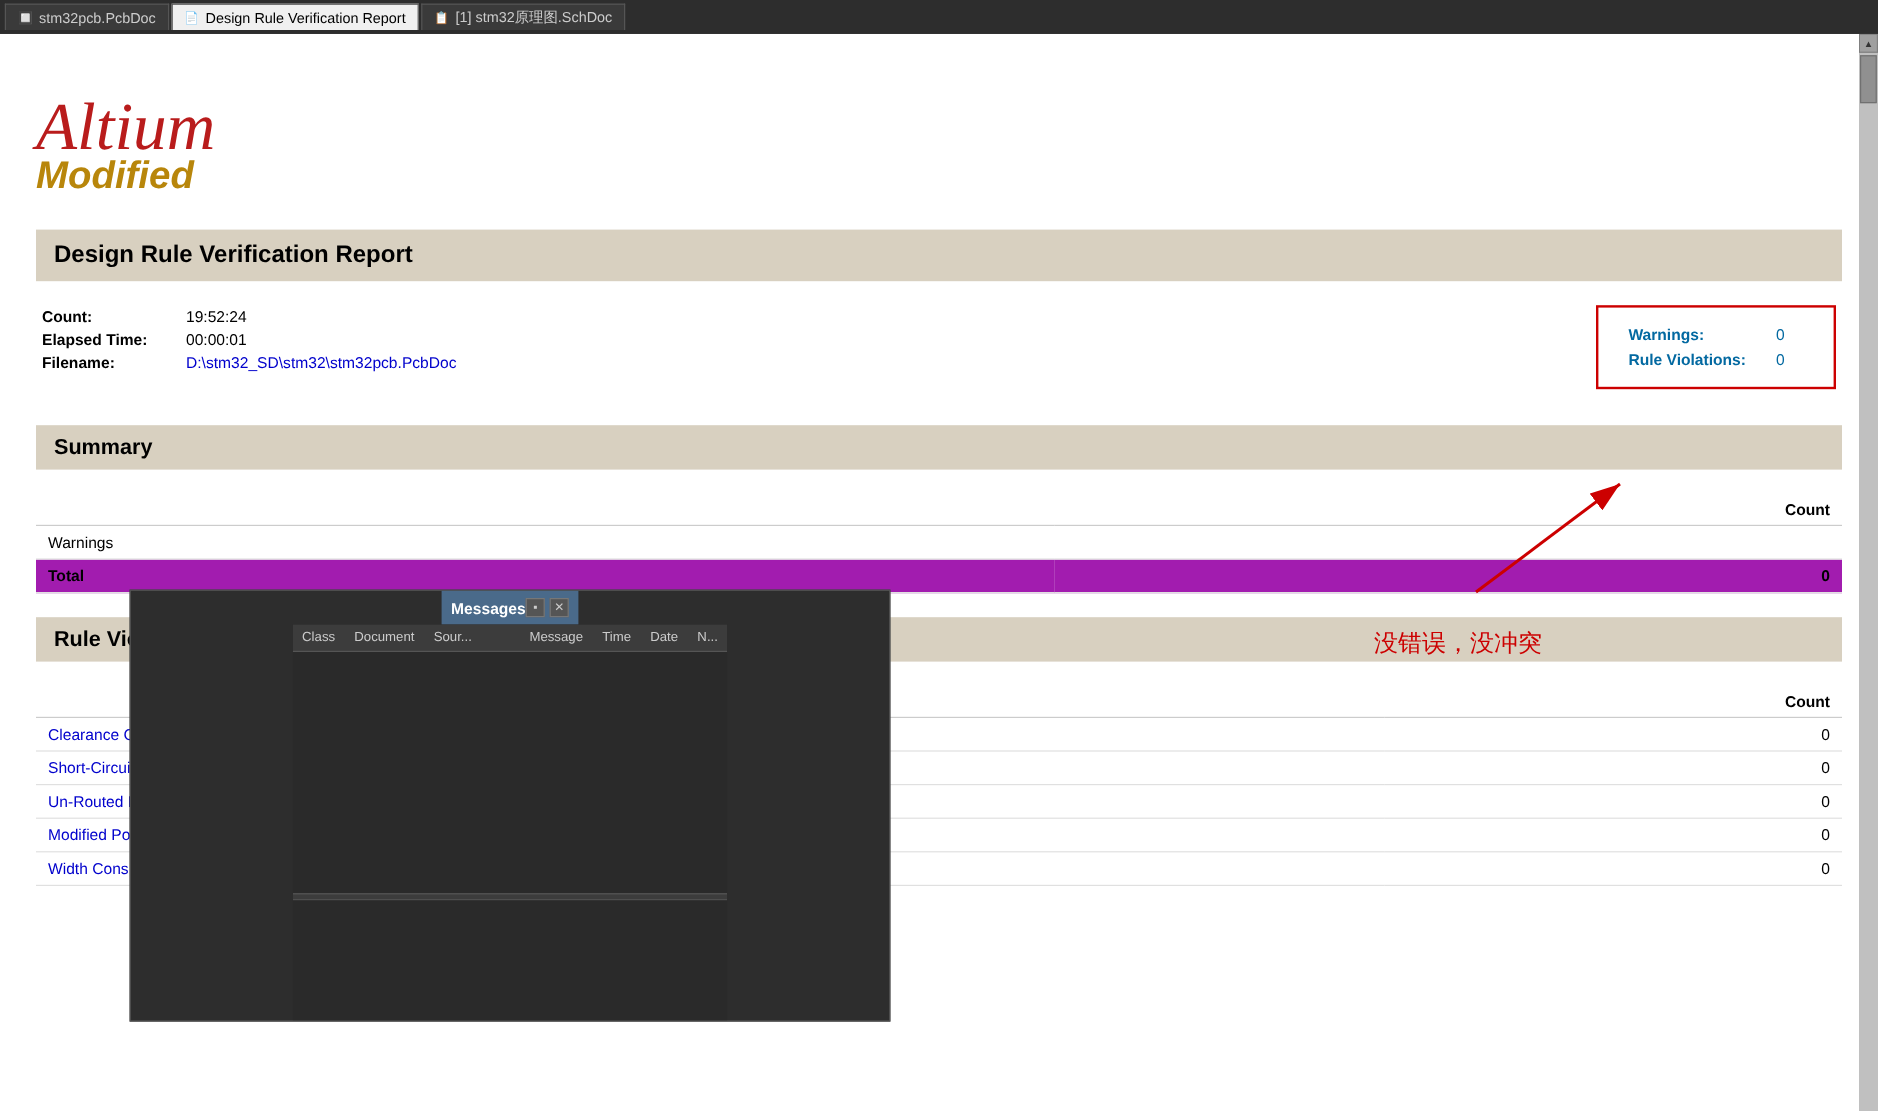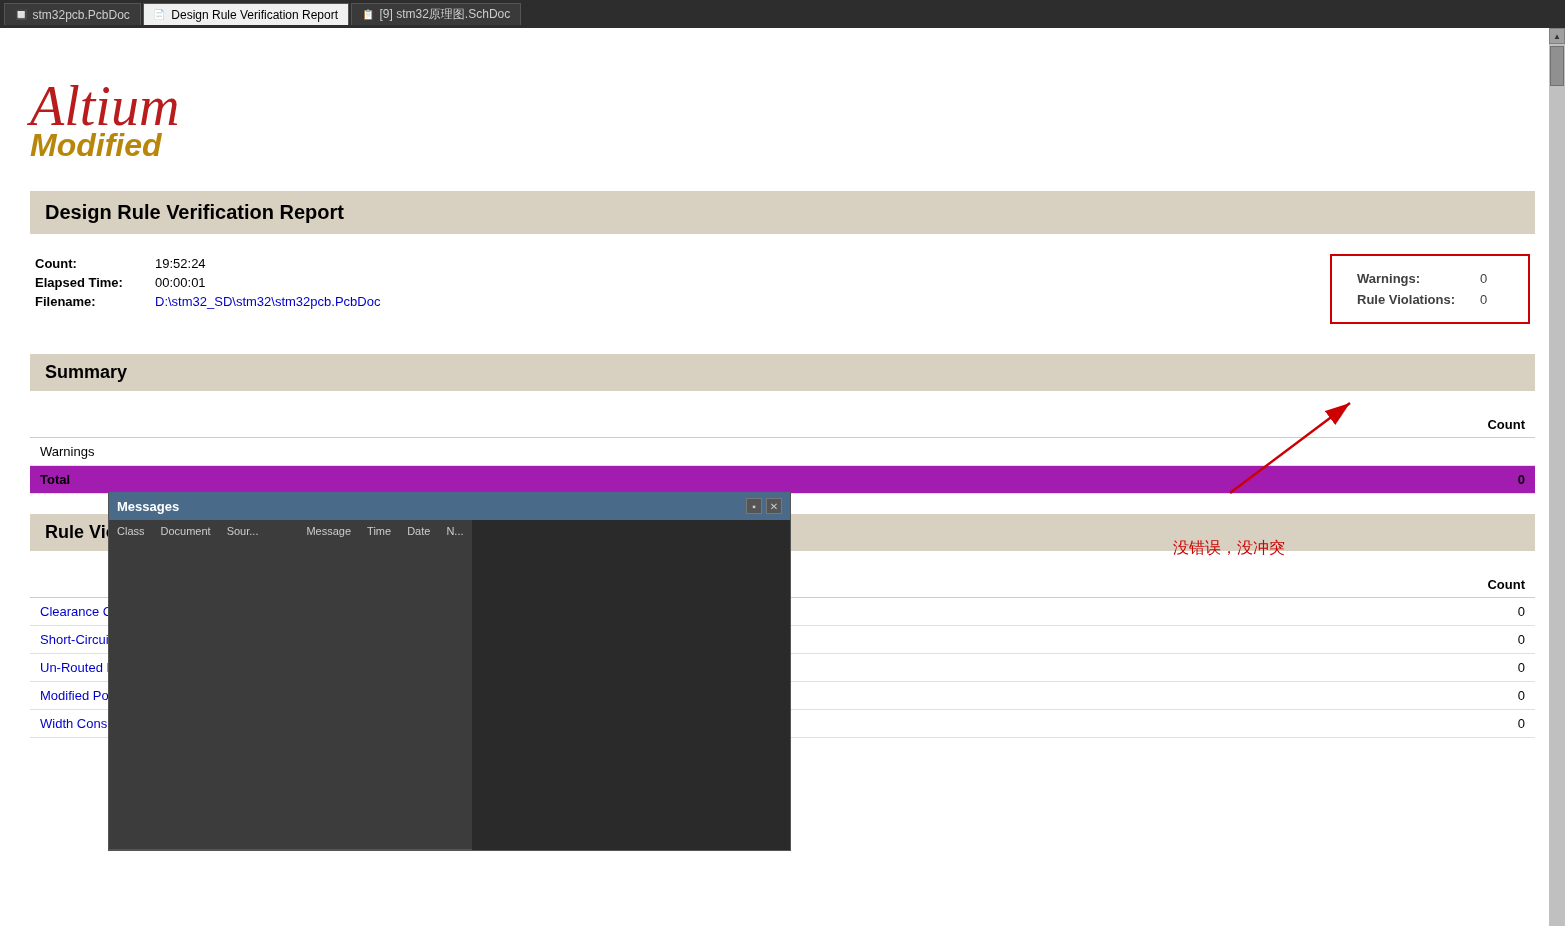--- a/index.html
+++ b/index.html
@@ -130,21 +130,21 @@
       border: 2px solid #cc0000;
       padding: 12px 20px;
       min-width: 200px;
     }
     .summary-box table {
       border-collapse: collapse;
     }
     .summary-box td {
       font-size: 13px;
       padding: 3px 5px;
-      color: #404040;
+      color: #0369a1;
     }
     .summary-box td:first-child {
       font-weight: bold;
     }
     .summary-box td:last-child {
       text-align: right;
       padding-left: 20px;
     }
 
     
@@ -191,39 +191,40 @@
       text-decoration: none;
     }
     .data-table tr.total-row td {
       font-weight: bold;
       background: #a21caf;
     }
 
     
     .chinese-note {
       color: #cc0000;
-      font-size: 16px;
+      font-size: 20px;
       position: absolute;
-      top: 510px;
+      top: 494px;
       right: 280px;
       margin-left: 28px;
     }
 
     
     .messages-dialog {
       position: absolute;
       top: 463px;
       left: 108px;
-      width: 683px;
+      width: 634px;
       height: 360px;
       background: #2d2d2d;
       border: 1px solid #555;
       z-index: 100;
       display: flex;
       flex-direction: column;
+      align-items: center;
     }
     .dialog-titlebar {
       background: #4a6a8a;
       display: flex;
       align-items: center;
       justify-content: space-between;
       padding: 4px 8px;
       height: 28px;
     }
     .dialog-title {
@@ -245,21 +246,21 @@
       font-size: 10px;
       cursor: pointer;
       display: flex;
       align-items: center;
       justify-content: center;
     }
     .dialog-body {
       flex: 1;
       overflow: hidden;
       display: flex;
-      flex-direction: row;
+      flex-direction: column;
     }
     .dialog-columns {
       display: flex;
       background: #3c3c3c;
       border-bottom: 1px solid #555;
       padding: 3px 0;
     }
     .dialog-col {
       color: #ccc;
       font-size: 11px;
@@ -321,21 +322,21 @@
   <div class="tab">
     <span class="tab-icon">🔲</span>
     <span>stm32pcb.PcbDoc</span>
   </div>
   <div class="tab active">
     <span class="tab-icon">📄</span>
     <span>Design Rule Verification Report</span>
   </div>
   <div class="tab">
     <span class="tab-icon">📋</span>
-    <span>[9] stm32原理图.SchDoc</span>
+    <span>[1] stm32原理图.SchDoc</span>
   </div>
 </div>
 
 <div class="main-area">
   <div class="report-area" style="position:relative;">
     <div class="report-content">
 
       <div class="logo-area">
         <div class="logo-altium">Altium</div>
         <div class="logo-designer">Modified</div>

